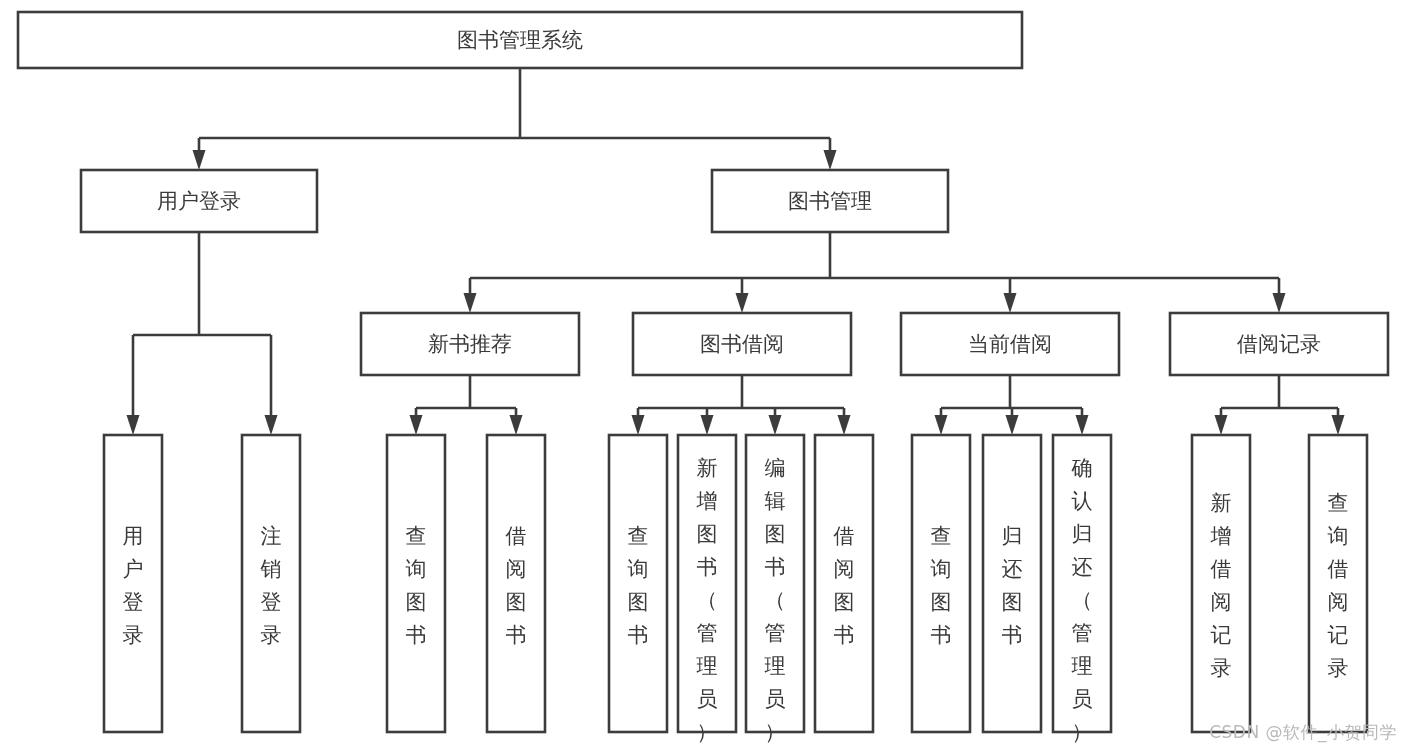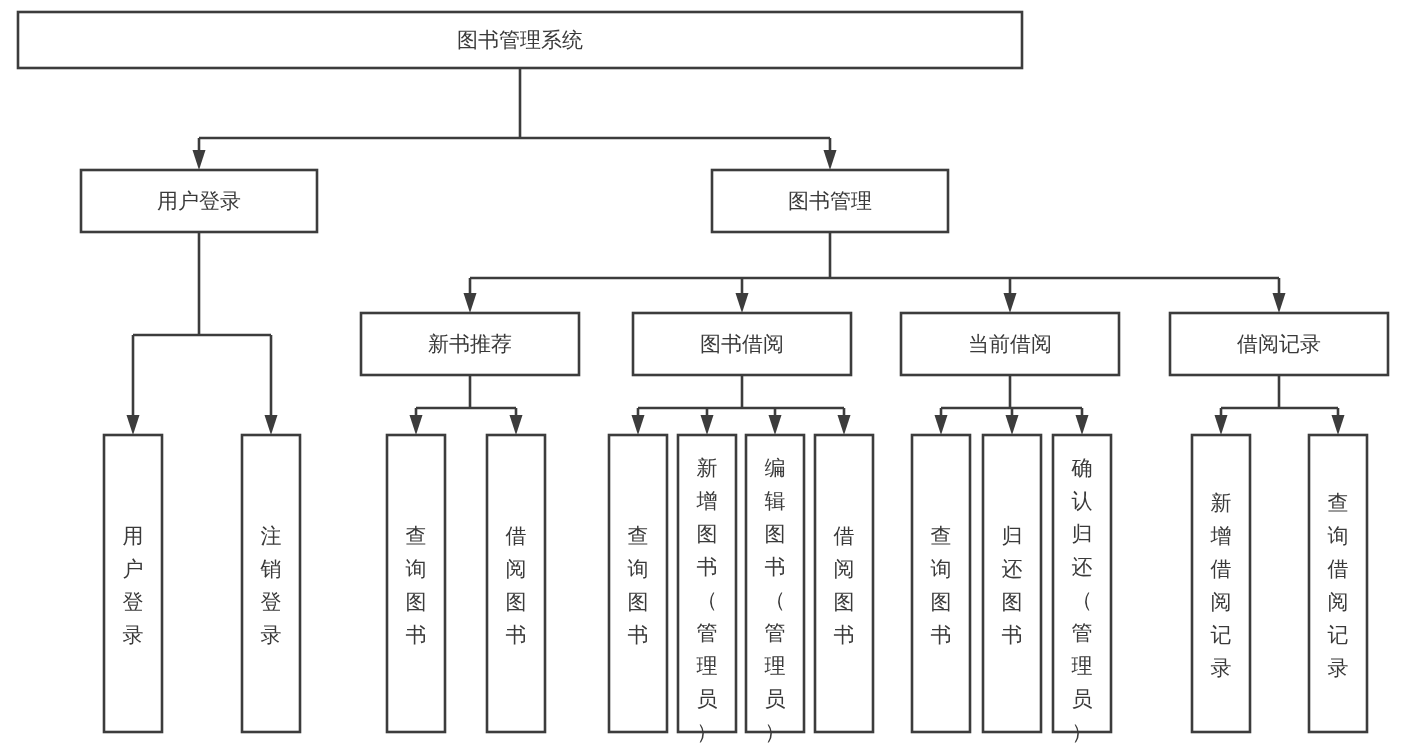--- a/index.html
+++ b/index.html
@@ -218,13 +218,14 @@
         <g>
           <rect class="node-box" x="1192" y="435" width="58" height="297"></rect>
           <text class="node-label-vert" x="1221" y="510.24"><tspan x="1221" dy="0">新</tspan><tspan x="1221" dy="33">增</tspan><tspan x="1221" dy="33">借</tspan><tspan x="1221" dy="33">阅</tspan><tspan x="1221" dy="33">记</tspan><tspan x="1221" dy="33">录</tspan></text>
         </g>
         <g>
           <rect class="node-box" x="1309" y="435" width="58" height="297"></rect>
           <text class="node-label-vert" x="1338" y="510.24"><tspan x="1338" dy="0">查</tspan><tspan x="1338" dy="33">询</tspan><tspan x="1338" dy="33">借</tspan><tspan x="1338" dy="33">阅</tspan><tspan x="1338" dy="33">记</tspan><tspan x="1338" dy="33">录</tspan></text>
         </g>
       </g>
   </svg>
+  <div class="watermark">CSDN @软件_小贺同学</div>
 </div>
 
 </body></html>

